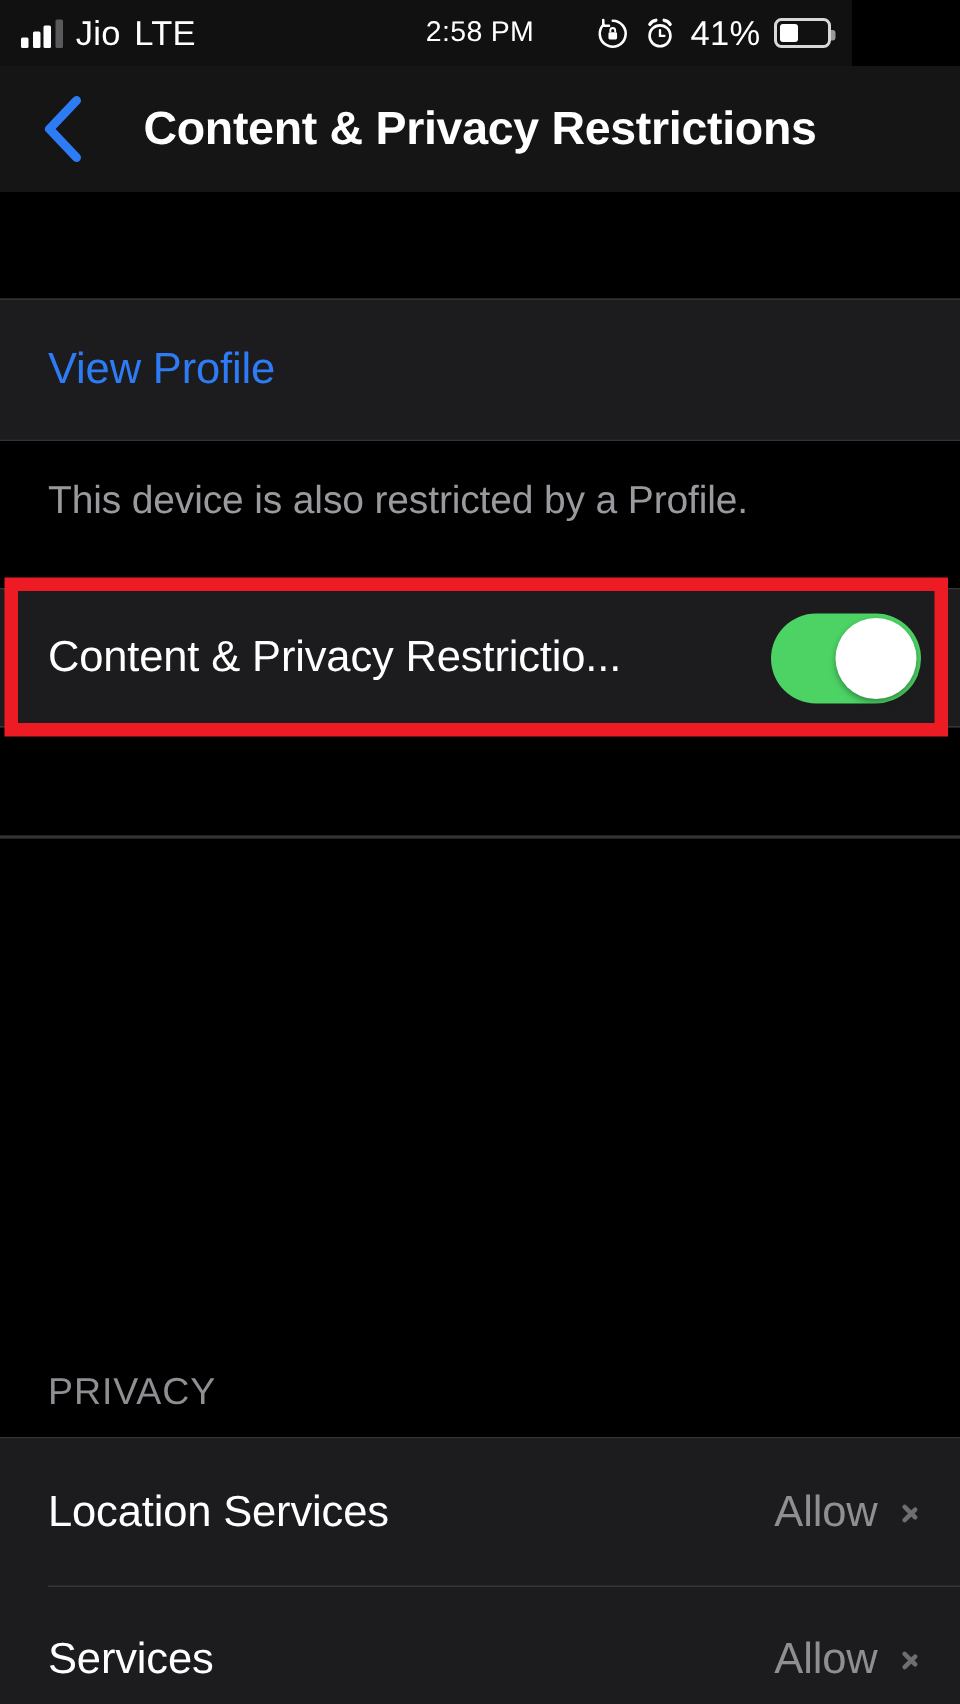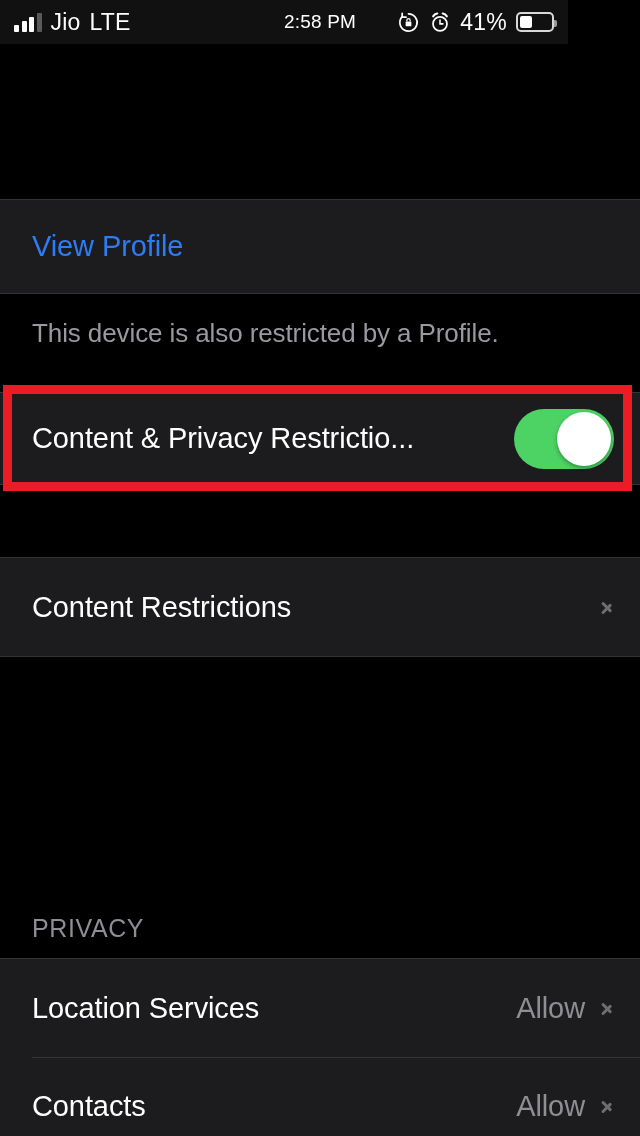--- a/index.html
+++ b/index.html
@@ -154,20 +154,28 @@
           <path d="M19.4 5.2 A6 6 0 0 0 15 2.2" fill="none" stroke="#fff" stroke-width="2.4" stroke-linecap="round"></path>
         </svg>
       </span>
       <span class="battpct">41%</span>
       <span class="battery">
         <span class="fill" style="width:41%"></span>
       </span>
     </div>
   </div>
 
+  <div class="navbar">
+    <div class="back-btn">
+      <svg width="30" height="48" viewBox="0 0 30 48">
+        <path d="M25 5 L7 24 L25 43" fill="none" stroke="#2d7cf6" stroke-width="6" stroke-linecap="round" stroke-linejoin="round"></path>
+      </svg>
+    </div>
+    <div class="nav-title">Content &amp; Privacy Restrictions</div>
+  </div>
 
   <div id="profile-section" class="section">
     <div class="cell">
       <span class="cell-link">View Profile</span>
     </div>
   </div>
 
   <div id="footnote-wrap">
     <div class="footnote">This device is also restricted by a Profile.</div>
   </div>
@@ -177,36 +185,32 @@
       <span class="cell-title">Content &amp; Privacy Restrictio...</span>
       <span class="switch">
         <span class="knob"></span>
       </span>
     </div>
   </div>
 
   <div class="redbox"></div>
 
   <div id="menu-section" class="section">
-    <div class="cell">
-      <span class="cell-title">Content Restrictions</span>
-      <span class="chev"></span>
-    </div>
   </div>
 
   <div id="privacy-header">
     <div class="group-header">PRIVACY</div>
   </div>
 
   <div id="privacy-section" class="section">
     <div class="cell">
       <span class="cell-title">Location Services</span>
       <span class="cell-value">Allow</span>
       <span class="chev"></span>
     </div>
     <div class="cell">
-      <span class="cell-title">Contacts</span>
+      <span class="cell-title">Services</span>
       <span class="cell-value">Allow</span>
       <span class="chev"></span>
     </div>
   </div>
 
 </div>
 
 </body></html>

